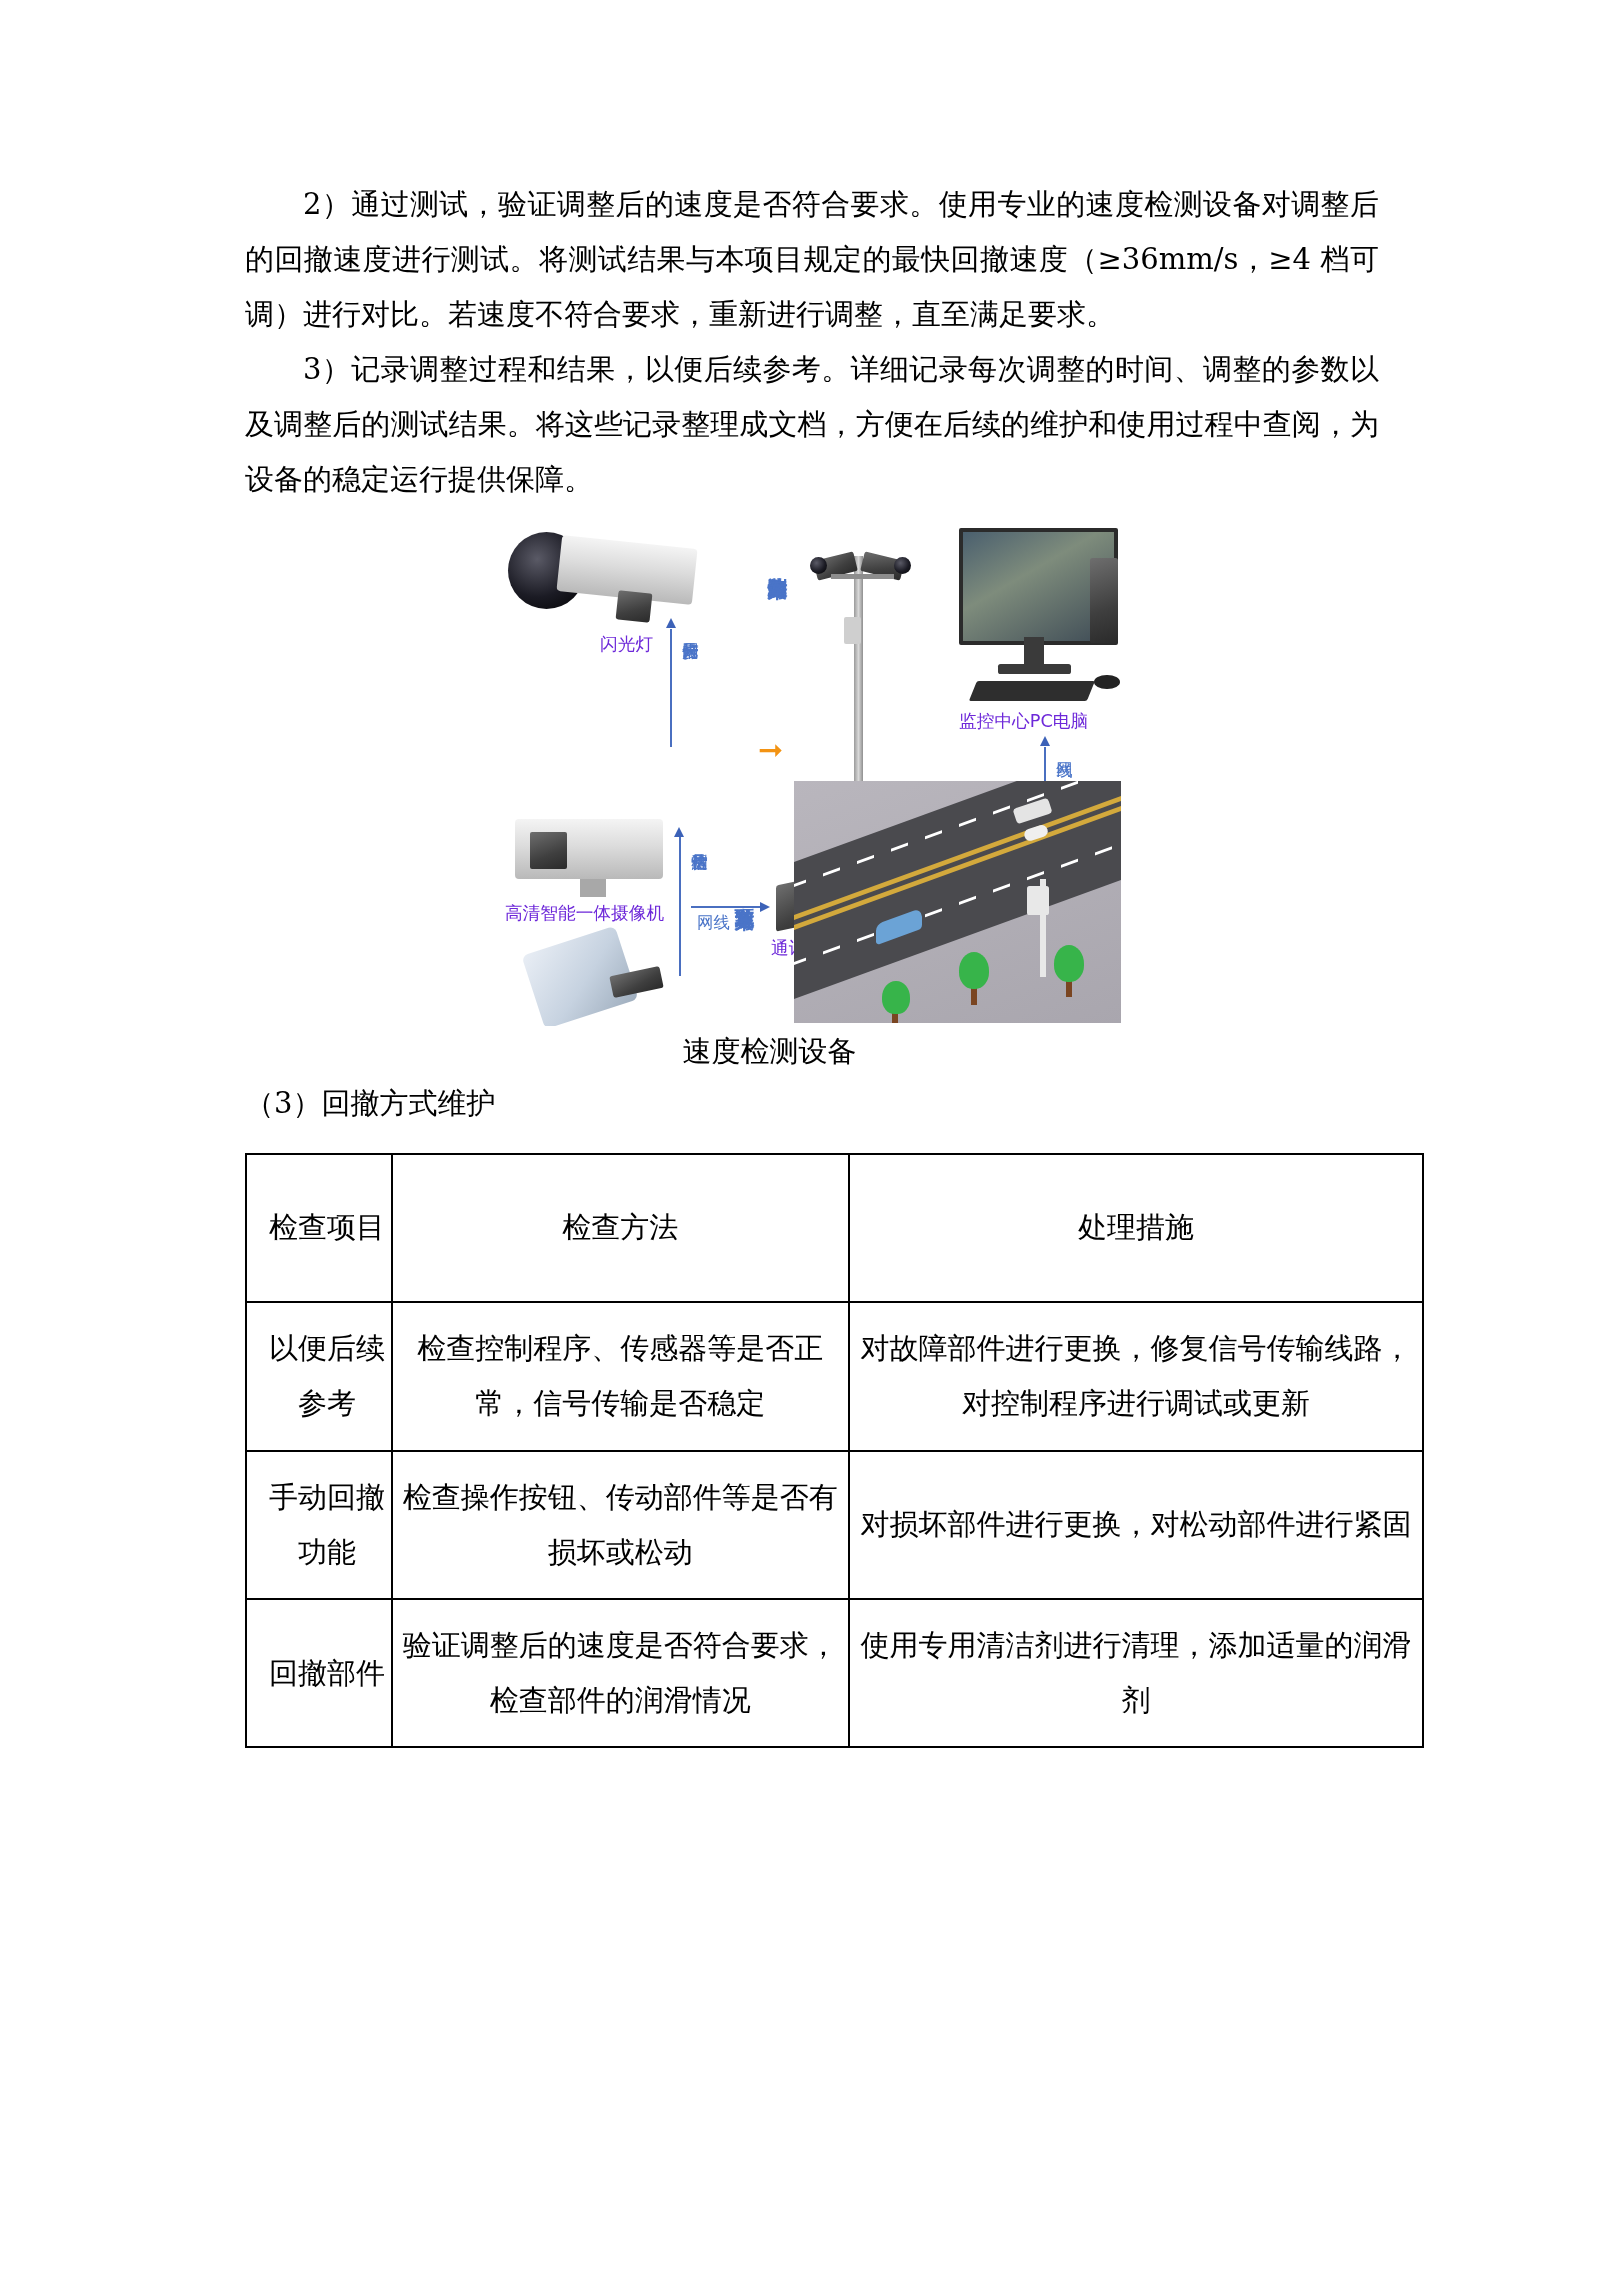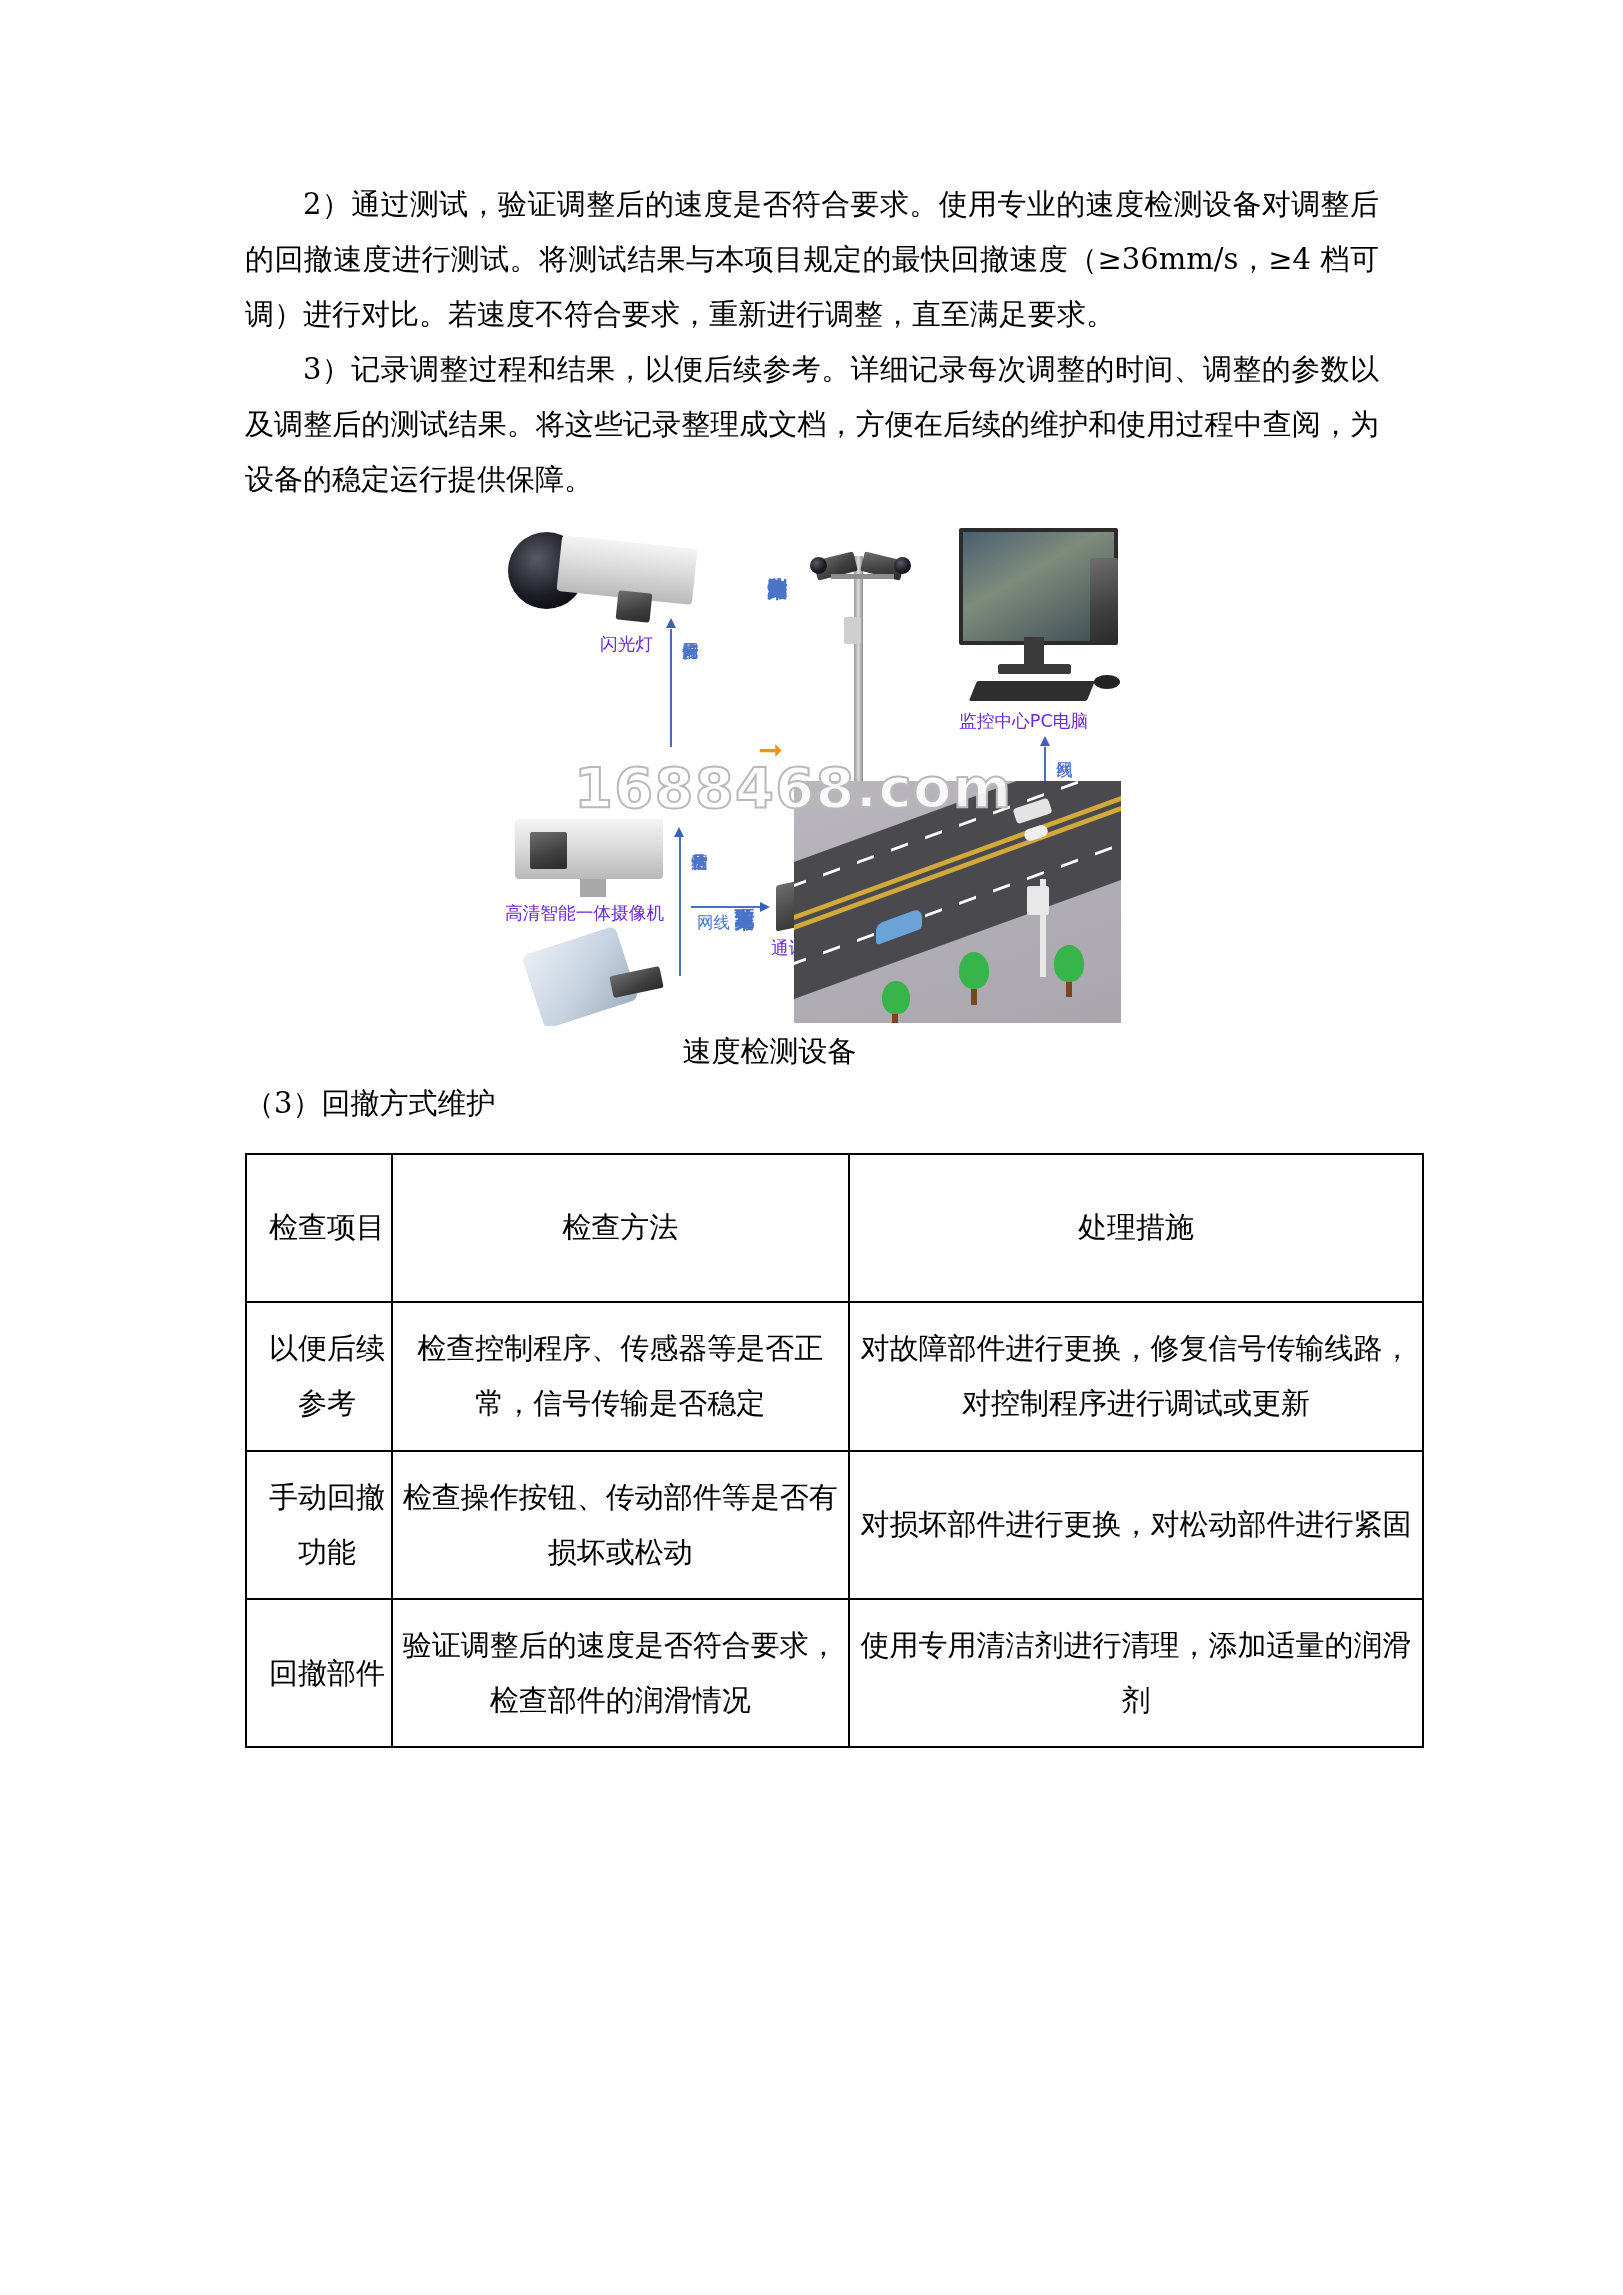--- a/index.html
+++ b/index.html
@@ -204,21 +204,20 @@
 <div class="page">
   <div class="content">
 
     <p class="para">2）通过测试，验证调整后的速度是否符合要求。使用专业的速度检测设备对调整后的回撤速度进行测试。将测试结果与本项目规定的最快回撤速度（≥36mm/s，≥4 档可调）进行对比。若速度不符合要求，重新进行调整，直至满足要求。</p>
 
     <p class="para">3）记录调整过程和结果，以便后续参考。详细记录每次调整的时间、调整的参数以及调整后的测试结果。将这些记录整理成文档，方便在后续的维护和使用过程中查阅，为设备的稳定运行提供保障。</p>
 
     <div class="figure-block">
       <div class="figure-img">
 
-        <div class="watermark" style="left:73px; top:236px;">1688468.com</div>
 
         <div class="cam-lens dev" style="left:6.5px; top:13px; width:77px; height:77px;"></div>
         <div class="cam-body dev" style="left:58px; top:23.6px; width:136px; height:56px; transform:rotate(6deg);"></div>
         <div class="box-dark dev" style="left:116px; top:73px; width:34px; height:29px; transform:rotate(6deg);"></div>
         <div class="lbl" style="left:99px; top:113px; font-size:17.7px;">闪光灯</div>
 
         <div class="line-v" style="left:169px; top:110px; height:118px;"></div>
         <div class="arrow-up" style="left:165px; top:99px;"></div>
         <div class="lbl-blue vlbl" style="left:178px; top:111px; font-size:16.4px;">闪光灯同步信号</div>
 

